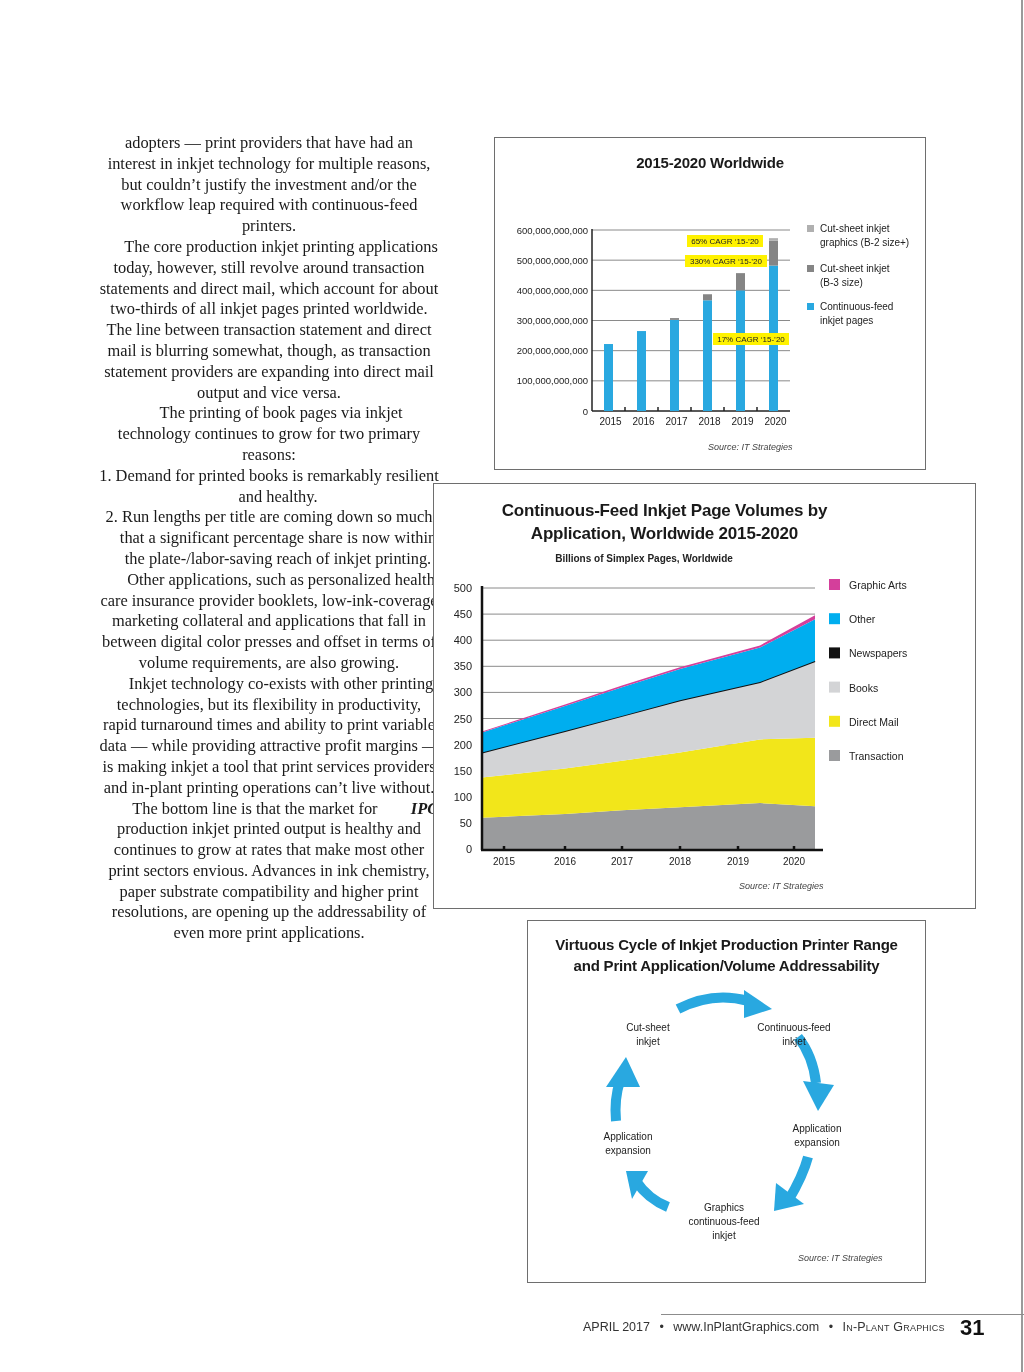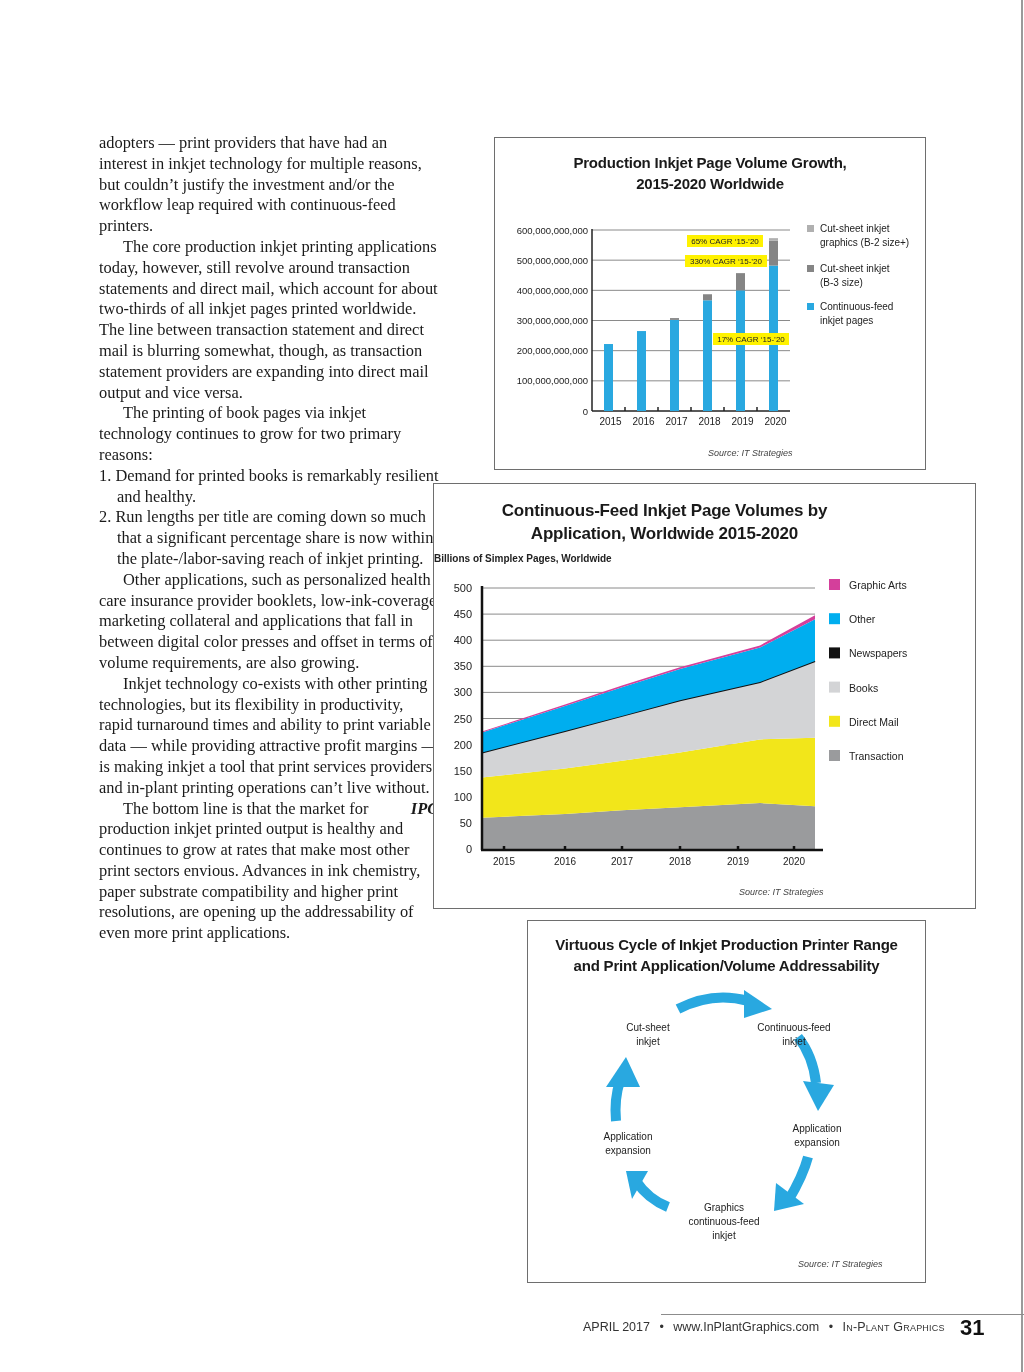--- a/index.html
+++ b/index.html
@@ -1,29 +1,29 @@
 <!DOCTYPE html>
 <html><head>
 <meta charset="utf-8">
 <style>
   html, body { margin: 0; padding: 0; }
   body { width: 1024px; height: 1372px; background: #ffffff; position: relative; overflow: hidden; }
   .right-rule { position: absolute; left: 1021px; top: 0; width: 2px; height: 1372px; background: #9a9a9a; }
 
   
   .article { position: absolute; left: 99px; top: 133px; width: 340px; font-family: "Liberation Serif", serif; font-size: 16.4px; line-height: 20.8px; color: #1a1a1a; }
-  .article p { margin: 0; text-align: left; }
+  .article p { margin: 0; text-align: center; }
   .article p.indent { text-indent: 24px; }
   .article .li { padding-left: 18px; text-indent: -18px; }
   .article .sig { font-weight: bold; font-style: italic; float: right; }
 
   
   .box { position: absolute; border: 1.5px solid #6e6e6e; background: #fff; box-sizing: border-box; }
   .chart-title { font-family: "Liberation Sans", sans-serif; font-weight: bold; color: #1a1a1a; text-align: center; position: absolute; left: 0; right: 0; letter-spacing: -0.2px; }
-  .source { position: absolute; font-family: "Liberation Sans", sans-serif; font-style: italic; font-size: 9px; color: #444; margin-top: 6px; }
+  .source { position: absolute; font-family: "Liberation Sans", sans-serif; font-style: italic; font-size: 9px; color: #444; }
   svg text { font-family: "Liberation Sans", sans-serif; }
 
   
   .footer-rule { position: absolute; left: 661px; top: 1314px; width: 363px; height: 1px; background: #8c8c8c; }
   .footer { position: absolute; left: 583px; top: 1320px; font-family: Liberation Sans, sans-serif; font-size: 12.5px; color: #333; white-space: nowrap; text-align: right; }
   .footer .smallcaps { font-variant: small-caps; letter-spacing: 0.2px; }
   .footer .pagenum { position: absolute; left: 377px; top: -5px; font-weight: bold; font-size: 22px; color: #111; }
   .footer .dot { margin: 0 6px; }
 </style>
 </head>
@@ -37,21 +37,20 @@
     <p class="indent">The printing of book pages via inkjet technology continues to grow for two primary reasons:</p>
     <p class="li">1. Demand for printed books is remarkably resilient and healthy.</p>
     <p class="li">2. Run lengths per title are coming down so much that a significant percentage share is now within the plate-/labor-saving reach of inkjet printing.</p>
     <p class="indent">Other applications, such as personalized health care insurance provider booklets, low-ink-coverage marketing collateral and applications that fall in between digital color presses and offset in terms of volume requirements, are also growing.</p>
     <p class="indent">Inkjet technology co-exists with other printing technologies, but its flexibility in productivity, rapid turnaround times and ability to print variable data — while providing attractive profit margins — is making inkjet a tool that print services providers and in-plant printing operations can’t live without.<span class="sig">IPG</span></p>
     <p class="indent">The bottom line is that the market for production inkjet printed output is healthy and continues to grow at rates that make most other print sectors envious. Advances in ink chemistry, paper substrate compatibility and higher print resolutions, are opening up the addressability of even more print applications.</p>
   </div>
 
 <div class="box" style="left:494px; top:137px; width:432px; height:333px;">
   <div class="chart-title" style="top:14px; font-size:15px; line-height:21px;">
-    <div>Production Inkjet Page Volume Growth,</div>
     <div>2015-2020 Worldwide</div>
   </div>
   <svg id="chart1" width="430" height="330" style="position:absolute; left:0; top:0;">
       <text x="93" y="276.5" text-anchor="end" font-size="9.5" fill="#222">0</text>
       <line x1="97" x2="295" y1="242.83333333333334" y2="242.83333333333334" stroke="#8a8a8a" stroke-width="1"></line>
       <text x="93" y="246.33333333333334" text-anchor="end" font-size="9.5" fill="#222">100,000,000,000</text>
       <line x1="97" x2="295" y1="212.66666666666669" y2="212.66666666666669" stroke="#8a8a8a" stroke-width="1"></line>
       <text x="93" y="216.16666666666669" text-anchor="end" font-size="9.5" fill="#222">200,000,000,000</text>
       <line x1="97" x2="295" y1="182.5" y2="182.5" stroke="#8a8a8a" stroke-width="1"></line>
       <text x="93" y="186" text-anchor="end" font-size="9.5" fill="#222">300,000,000,000</text>
@@ -102,21 +101,21 @@
       <text x="256" y="204" text-anchor="middle" font-size="8" fill="#222">17% CAGR ‘15-’20</text>
     </svg>
   <div class="source" style="left:213px; top:304px;">Source: IT Strategies</div>
 </div>
 
 <div class="box" style="left:433px; top:483px; width:543px; height:426px;">
   <div class="chart-title" style="top:15px; font-size:17px; line-height:23px; padding-right:80px;">
     <div>Continuous-Feed Inkjet Page Volumes by</div>
     <div>Application, Worldwide 2015-2020</div>
   </div>
-  <div style="position:absolute; left:0; width:420px; top:69px; font-family:'Liberation Sans',sans-serif; font-weight:bold; font-size:10px; color:#222;">Billions of Simplex Pages, Worldwide</div>
+  <div style="position:absolute; left:0; width:420px; text-align:center; top:69px; font-family:'Liberation Sans',sans-serif; font-weight:bold; font-size:10px; color:#222;">Billions of Simplex Pages, Worldwide</div>
   <svg id="chart2" width="490" height="420" style="position:absolute; left:0; top:0;">
       <text x="38" y="369" text-anchor="end" font-size="11" fill="#222">0</text>
       <line x1="48" x2="381" y1="338.9" y2="338.9" stroke="#8a8a8a" stroke-width="1"></line>
       <text x="38" y="342.9" text-anchor="end" font-size="11" fill="#222">50</text>
       <line x1="48" x2="381" y1="312.8" y2="312.8" stroke="#8a8a8a" stroke-width="1"></line>
       <text x="38" y="316.8" text-anchor="end" font-size="11" fill="#222">100</text>
       <line x1="48" x2="381" y1="286.7" y2="286.7" stroke="#8a8a8a" stroke-width="1"></line>
       <text x="38" y="290.7" text-anchor="end" font-size="11" fill="#222">150</text>
       <line x1="48" x2="381" y1="260.6" y2="260.6" stroke="#8a8a8a" stroke-width="1"></line>
       <text x="38" y="264.6" text-anchor="end" font-size="11" fill="#222">200</text>

